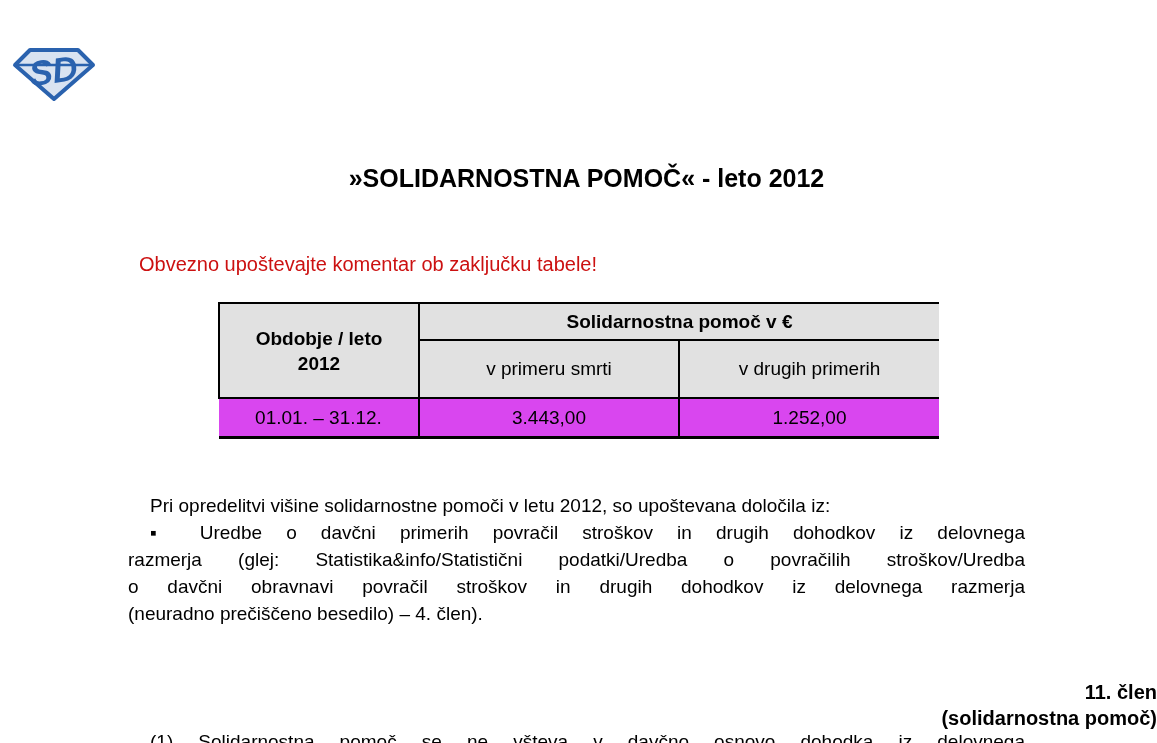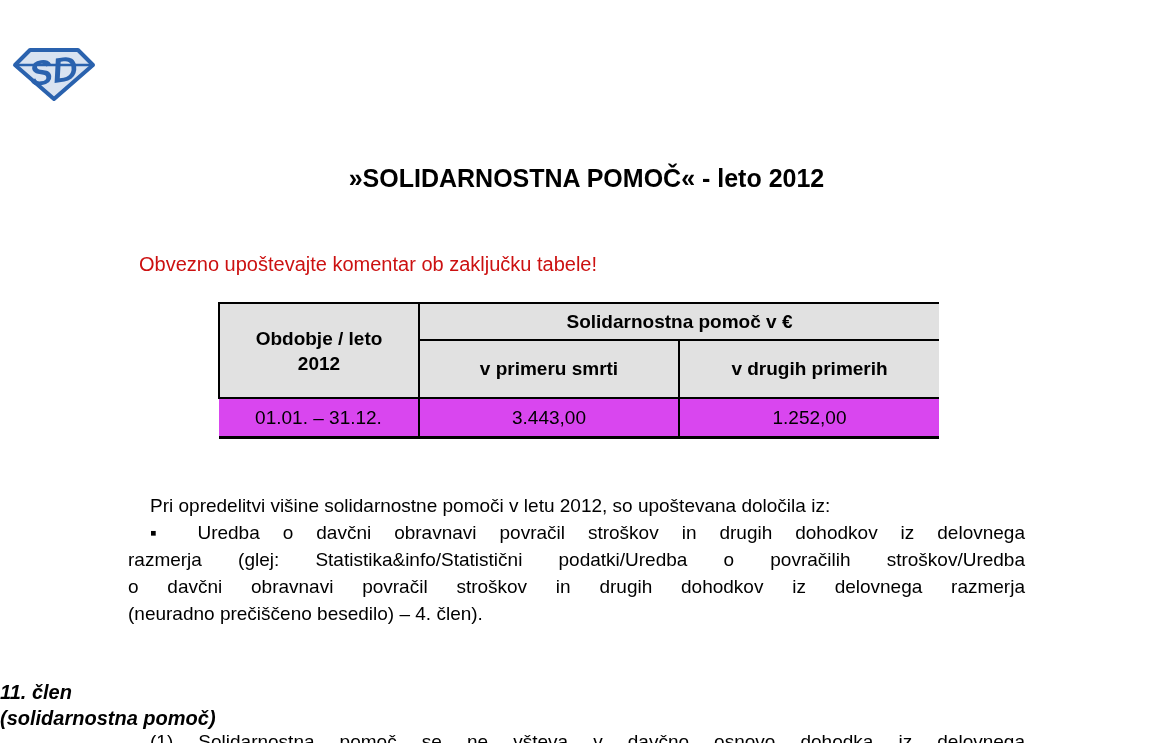--- a/index.html
+++ b/index.html
@@ -47,39 +47,39 @@
     font-weight: bold; line-height: 25px;
   }
   .c-group {
     height: 35px; background: var(--table-header-bg, #e1e1e1);
     border-top: 2px solid #000; border-bottom: 2px solid #000;
     font-weight: bold;
     margin-top: 40px;
   }
   .c-sub {
     height: 56px; background: var(--table-header-bg, #e1e1e1);
-    border-bottom: 2px solid #000; font-weight: bold;
+    border-bottom: 2px solid #000; font-weight: normal;
   }
   .c-sub.s1 { border-right: 2px solid #000; }
   .d-cell { height: 37px; border-bottom: 3px solid #000; background: #d946ef; }
   .d-cell.d-period, .d-cell.d1 { border-right: 2px solid #000; }
 
   
   .bodytext {
     position: absolute; left: 128px; top: 492px; width: 897px;
     font-size: 19px; line-height: 27px;
   }
   .line.indent { text-indent: 22px; }
   .line.just { text-align: justify; text-align-last: justify; }
 
   
   .article-heading {
     position: absolute; left: 0; top: 679px; width: 100%;
-    text-align: left; font-weight: bold;
-    font-size: 20px; line-height: 26px; font-style: italic;
+    text-align: right; font-weight: bold;
+    font-size: 20px; line-height: 26px;
   }
 
   
   .article-body {
     position: absolute; left: 128px; top: 728px; width: 897px;
     font-size: 19px; line-height: 27px;
     text-indent: 22px; text-align: justify; text-align-last: justify;
     white-space: nowrap;
   }
 </style>
@@ -121,21 +121,21 @@
       <tr>
         <td class="d-cell d-period">01.01. – 31.12.</td>
         <td class="d-cell d1">3.443,00</td>
         <td class="d-cell d2">1.252,00</td>
       </tr>
     </tbody>
   </table>
 
   <div class="bodytext">
     <div class="line indent">Pri opredelitvi višine solidarnostne pomoči v letu 2012, so upoštevana določila iz:</div>
-    <div class="line indent just">▪ Uredba o davčni obravnavi povračil stroškov in drugih dohodkov iz delovnega</div>
+    <div class="line indent just">▪ Uredbe o davčni primerih povračil stroškov in drugih dohodkov iz delovnega</div>
     <div class="line just">razmerja (glej: Statistika&amp;info/Statistični podatki/Uredba o povračilih stroškov/Uredba</div>
     <div class="line just">o davčni obravnavi povračil stroškov in drugih dohodkov iz delovnega razmerja</div>
     <div class="line">(neuradno prečiščeno besedilo) – 4. člen).</div>
   </div>
 
   <div class="article-heading">
     <div>11. člen</div>
     <div>(solidarnostna pomoč)</div>
   </div>
 

